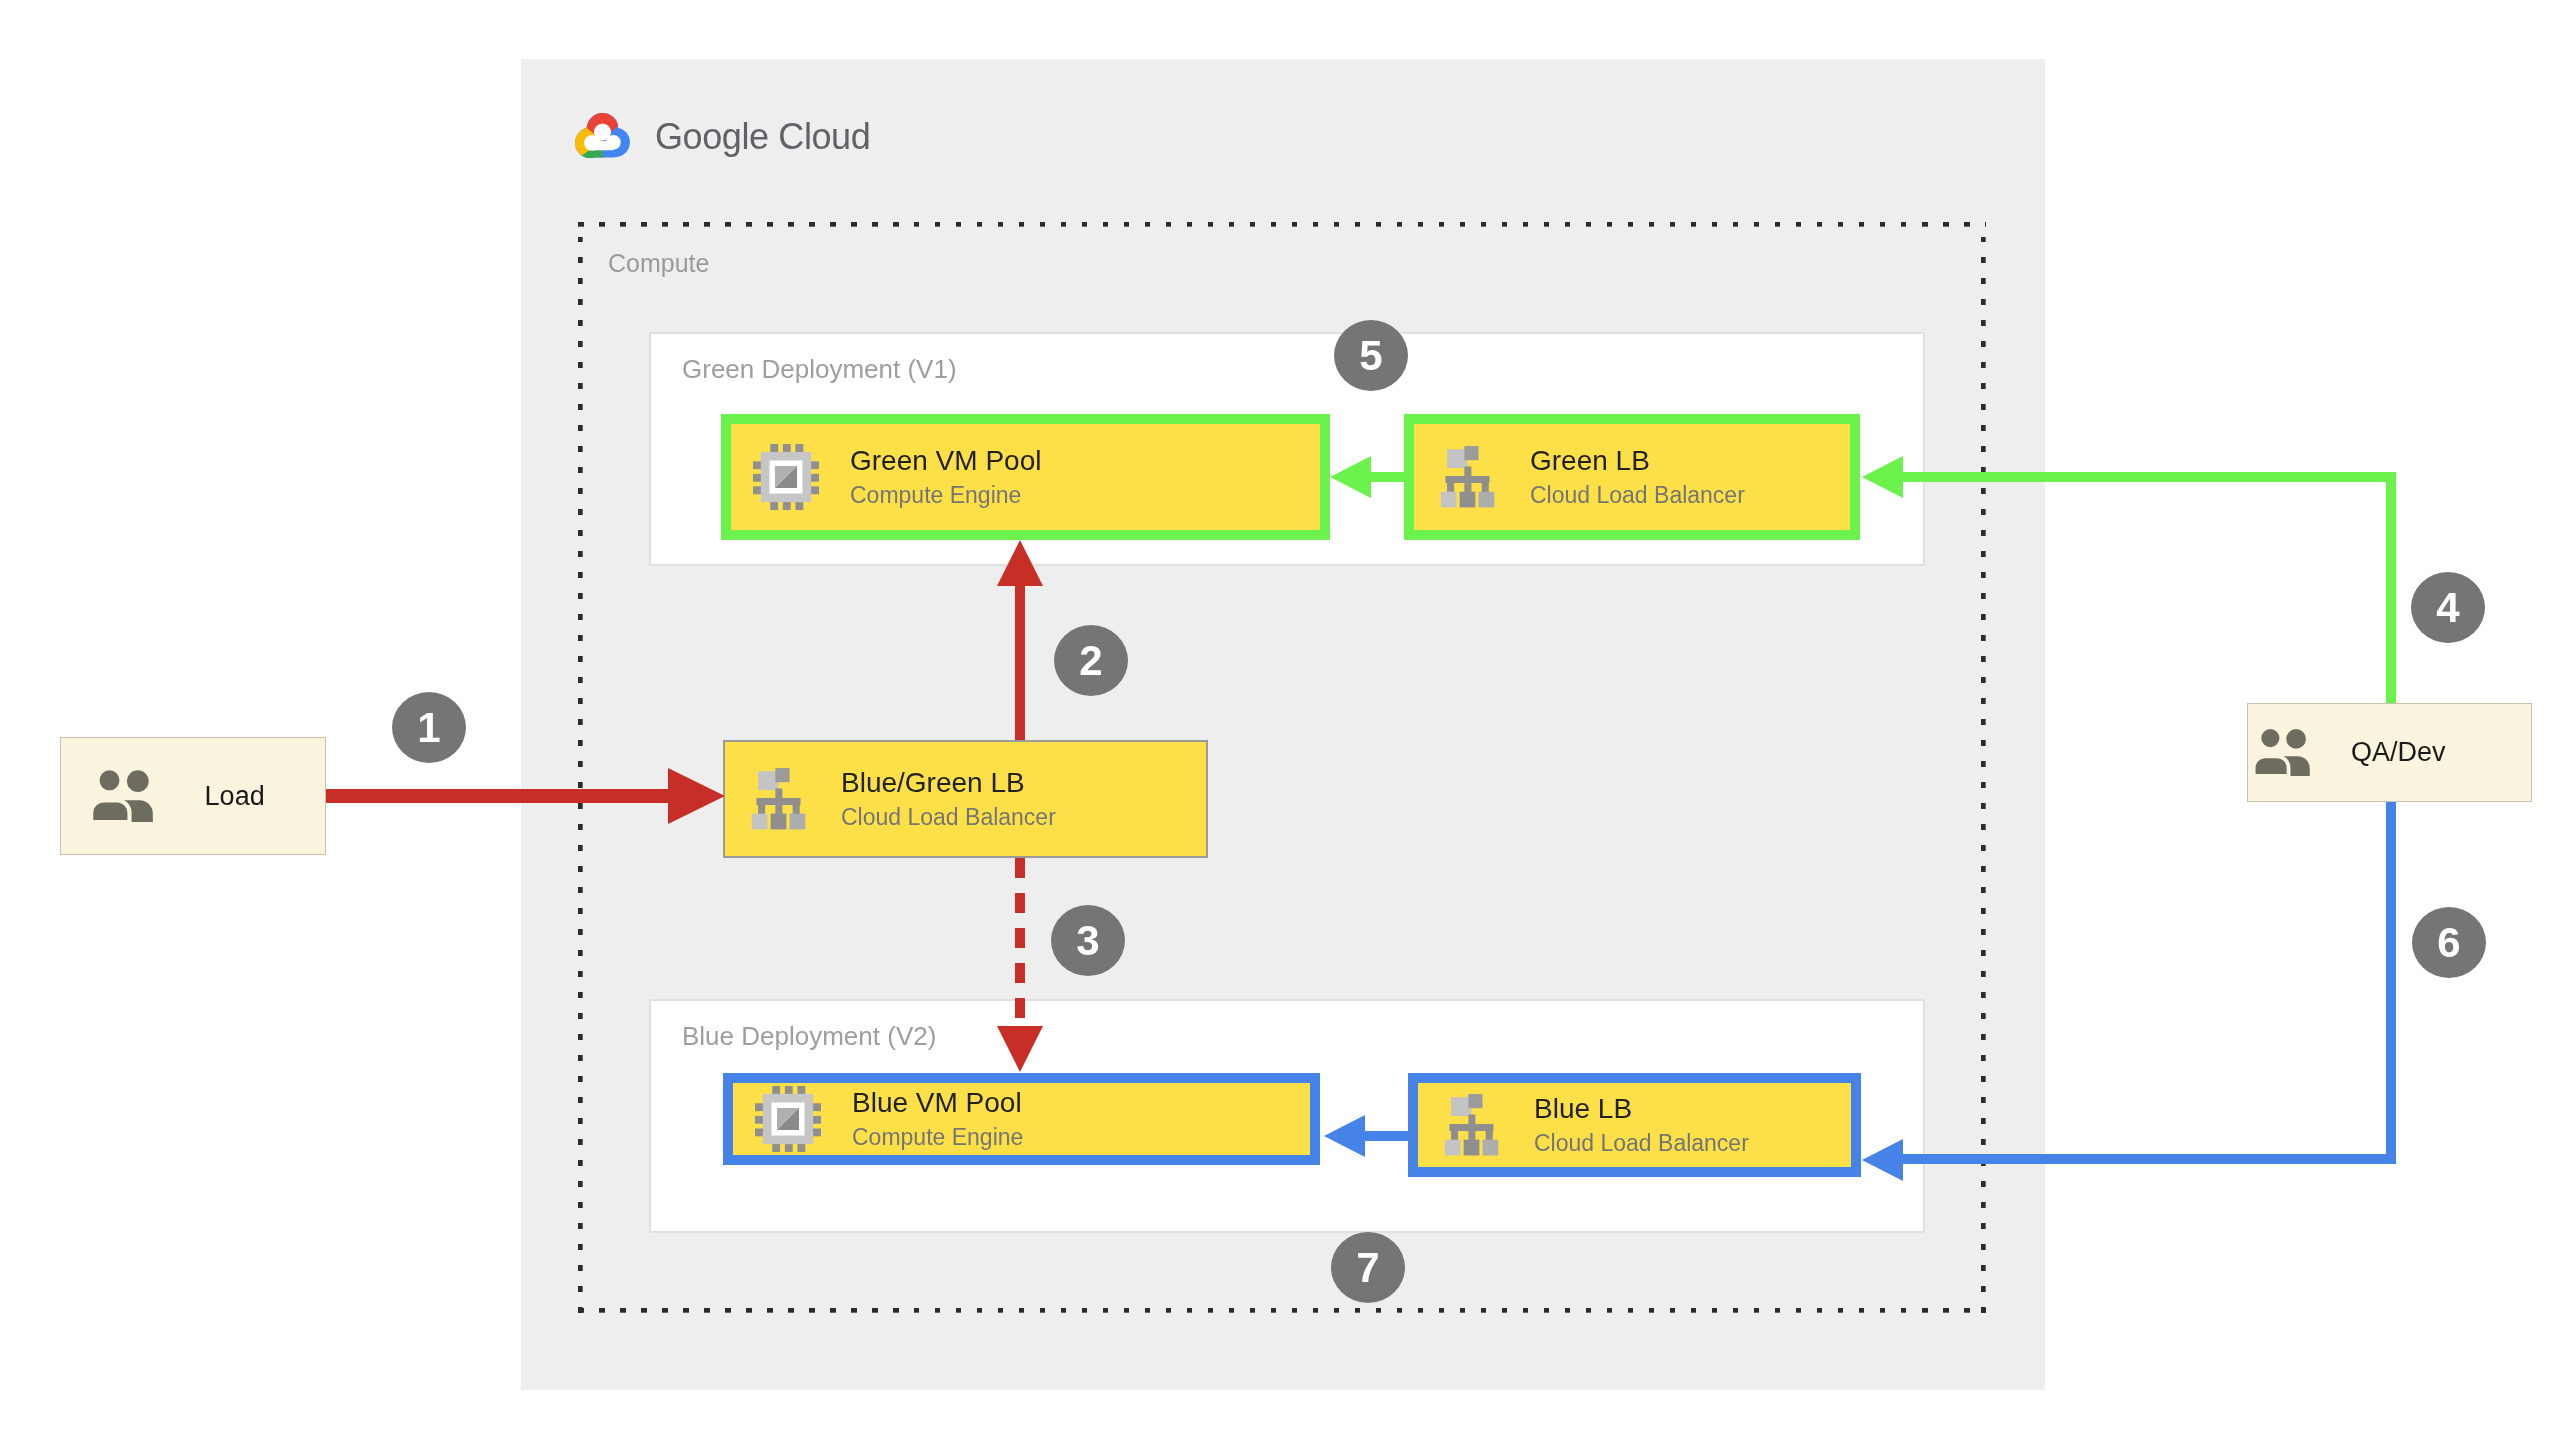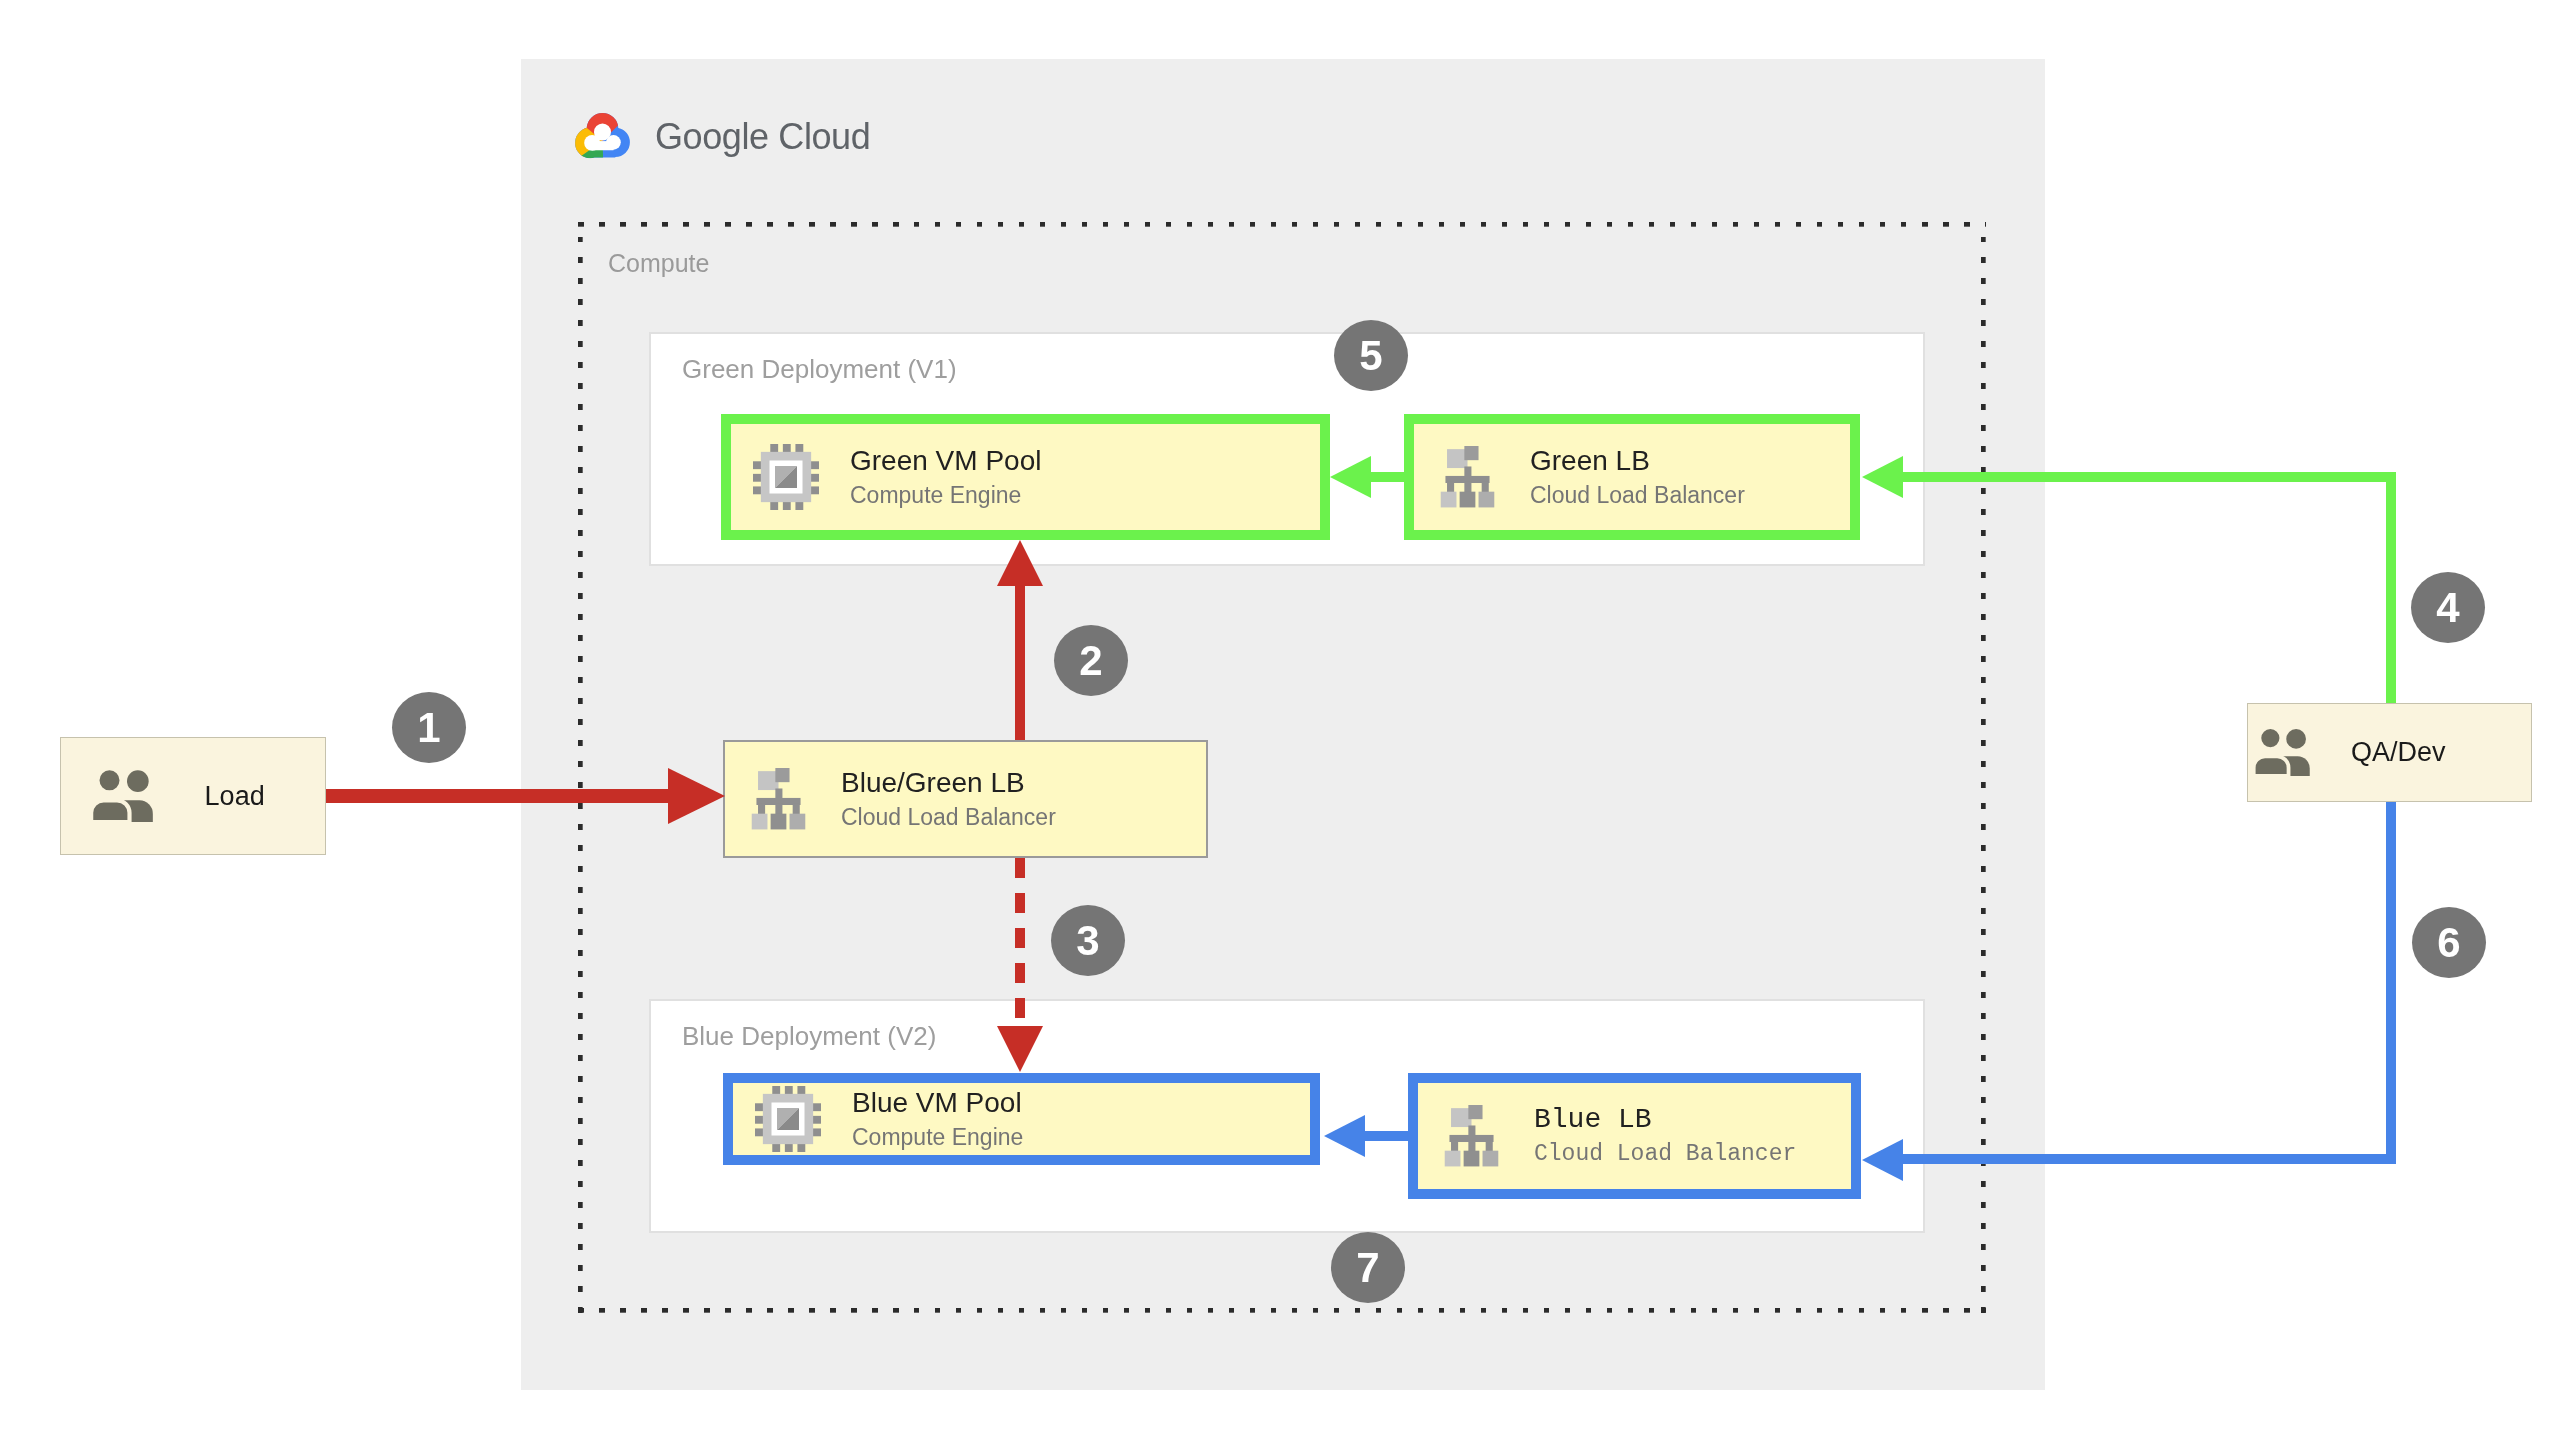--- a/index.html
+++ b/index.html
@@ -11,21 +11,21 @@
       repeating-linear-gradient(90deg,#2b2b2b 0 5.5px,transparent 5.5px 21px),
       repeating-linear-gradient(90deg,#2b2b2b 0 5.5px,transparent 5.5px 21px),
       repeating-linear-gradient(0deg,#2b2b2b 0 5.5px,transparent 5.5px 21px),
       repeating-linear-gradient(0deg,#2b2b2b 0 5.5px,transparent 5.5px 21px);
     background-size:100% 4.7px,100% 4.7px,4.7px 100%,4.7px 100%;
     background-position:0 0,0 100%,0 0,100% 0;
     background-repeat:no-repeat;
   }
   .group-box{background:#ffffff;border:2.4px solid #E0E0E0;box-sizing:border-box;}
   .group-label{position:absolute;left:31px;top:20.4px;font-size:26px;color:#9E9E9E;}
-  .node{background:#fef9c3;box-sizing:border-box;display:flex;align-items:center;padding-left:22px;}
+  .node{background:#fde047;box-sizing:border-box;display:flex;align-items:center;padding-left:22px;}
   .node .icon-wrap{flex:0 0 auto;display:flex;align-items:center;justify-content:center;}
   .node .txt{margin-left:31px;display:flex;flex-direction:column;}
   .node-title{font-size:28px;color:#212121;line-height:1.15;}
   .node-sub{font-size:23px;color:#757575;margin-top:6px;line-height:1.1;}
   .actor{background:#FAF4DE;border:1.6px solid #C6C2AD;box-sizing:border-box;display:flex;align-items:center;}
   .actor-label{font-size:27px;color:#1a1a1a;}
   .badge{width:74px;height:71px;border-radius:50%;background:#757575;color:#ffffff;
          font-size:42px;font-weight:bold;display:flex;align-items:center;justify-content:center;z-index:30;}
   .brand-row{display:flex;align-items:center;}
   .brand-text{font-size:36px;color:#5F6368;font-weight:500;margin-left:22px;letter-spacing:-0.4px;}
@@ -170,21 +170,21 @@
       <polygon points="28,28 56,28 28,56" fill="#B0B0B0"></polygon>
       <polygon points="56,28 56,56 28,56" fill="#8A8A8A"></polygon>
     </svg>
   </span>
   <span class="txt">
     <span class="node-title">Blue VM Pool</span>
     <span class="node-sub">Compute Engine</span>
   </span>
 </div>
 
-<div class="abs node" style="left:1408px;top:1073px;width:453px;height:126px;border:10.2px solid #4683E8;font-family:Liberation Mono, monospace;">
+<div class="abs node" style="left:1408px;top:1073px;width:453px;height:104px;border:10.2px solid #4683E8;">
   <span class="icon-wrap">
     <svg width="63" height="63" viewBox="0 0 80 80">
       <rect x="14" y="4" width="26" height="24" fill="#C4C4C4"></rect>
       <rect x="36" y="0" width="18" height="18" fill="#9B9B9B"></rect>
       <rect x="36" y="26" width="9" height="14" fill="#8F8F8F"></rect>
       <rect x="12" y="38" width="56" height="9" fill="#8F8F8F"></rect>
       <rect x="14" y="45" width="9" height="14" fill="#8F8F8F"></rect>
       <rect x="36" y="45" width="9" height="14" fill="#8F8F8F"></rect>
       <rect x="58" y="45" width="9" height="14" fill="#8F8F8F"></rect>
       <rect x="6" y="58" width="20" height="20" fill="#C4C4C4"></rect>

